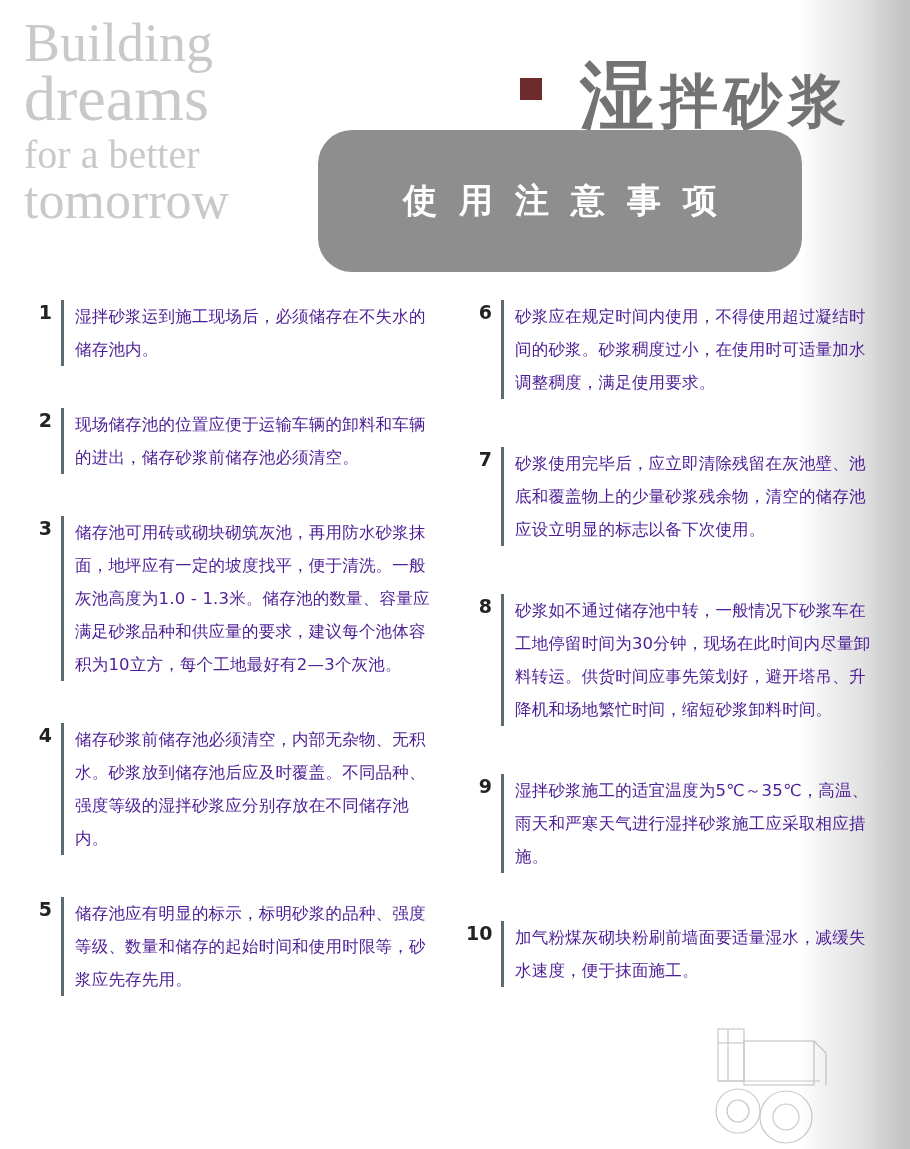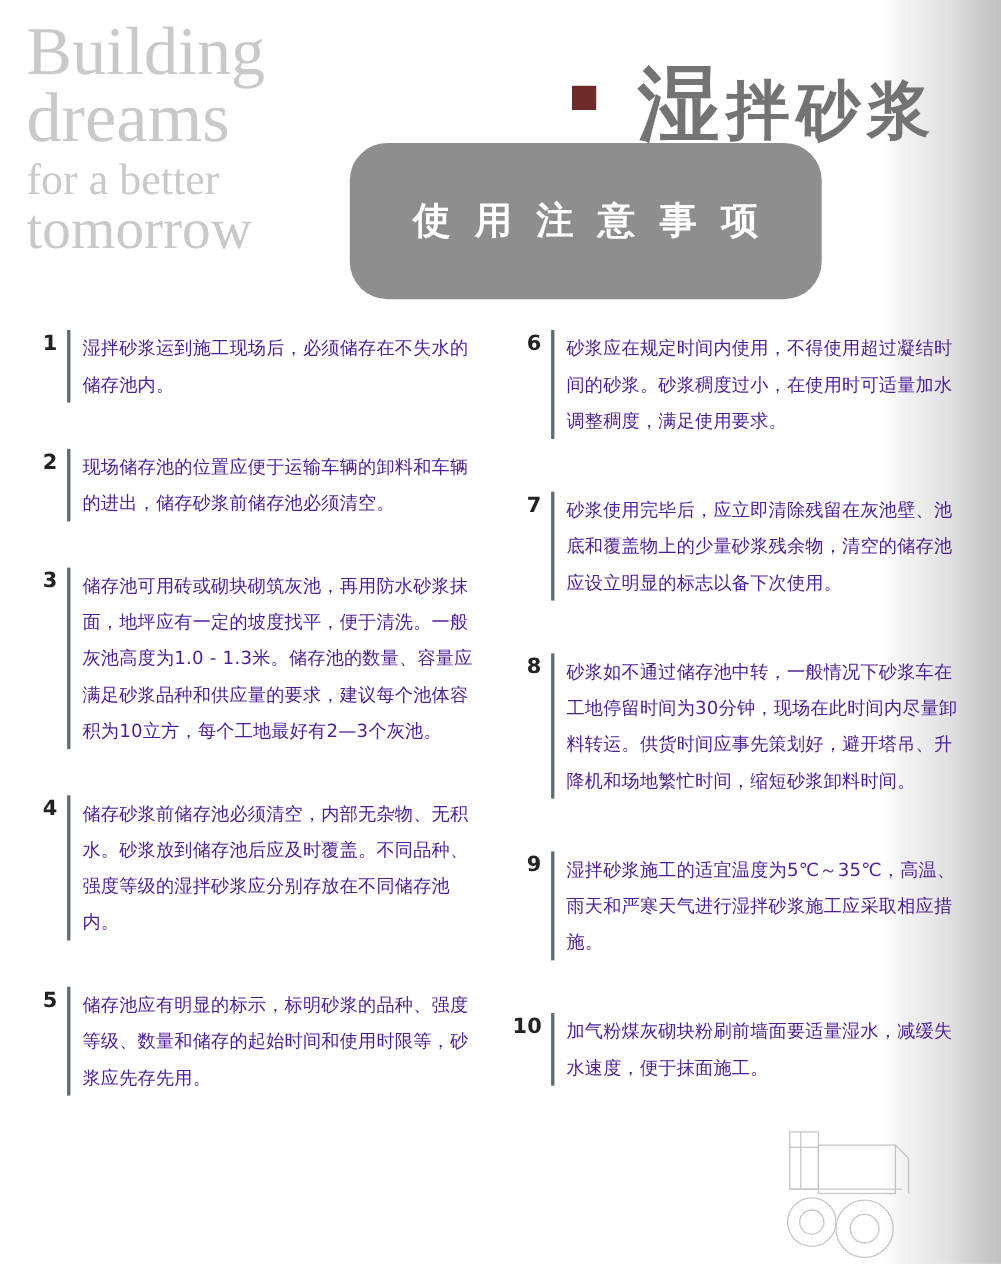--- a/index.html
+++ b/index.html
@@ -43,21 +43,21 @@
 
   .slogan {
     position: absolute;
     left: 24px;
     top: 18px;
     font-family: "Liberation Serif", serif;
     color: #c9c9c9;
     line-height: 0.95;
     user-select: none;
   }
-  .slogan .l1 { font-size: 62px; letter-spacing: 0px; }
+  .slogan .l1 { font-size: 54px; letter-spacing: 0px; }
   .slogan .l2 { font-size: 64px; letter-spacing: 0px; }
   .slogan .l3 { font-size: 40px; margin-top: 6px; }
   .slogan .l4 { font-size: 52px; margin-top: 2px; }
 
   .title-wrap {
     position: absolute;
     left: 520px;
     top: 62px;
     display: flex;
     align-items: flex-start;
@@ -82,21 +82,21 @@
   }
   .title-text .big {
     font-size: 74px;
     line-height: 0.9;
   }
 
   .banner {
     position: absolute;
     left: 318px;
     top: 130px;
-    width: 429px;
+    width: 484px;
     height: 142px;
     background: #8e8e8e;
     border-radius: 34px;
     display: flex;
     align-items: center;
     justify-content: center;
   }
   .banner-text {
     color: #ffffff;
     font-family: "DejaVu Sans", sans-serif;

